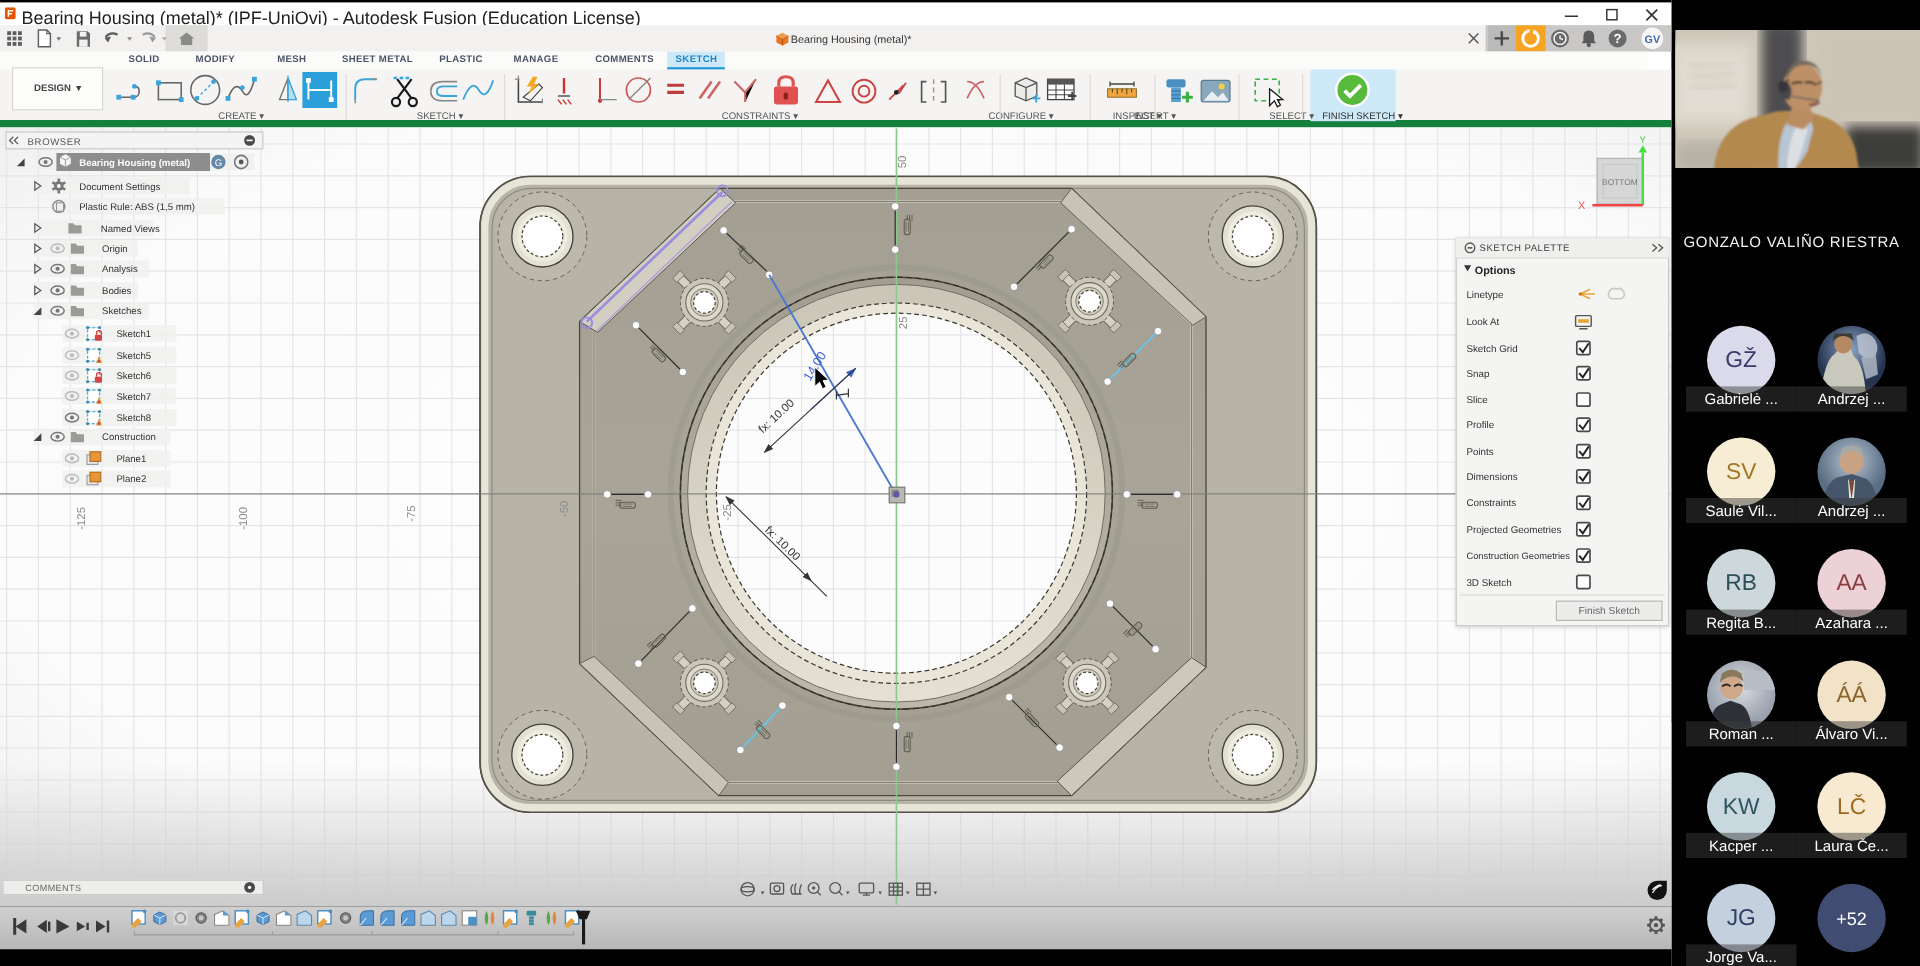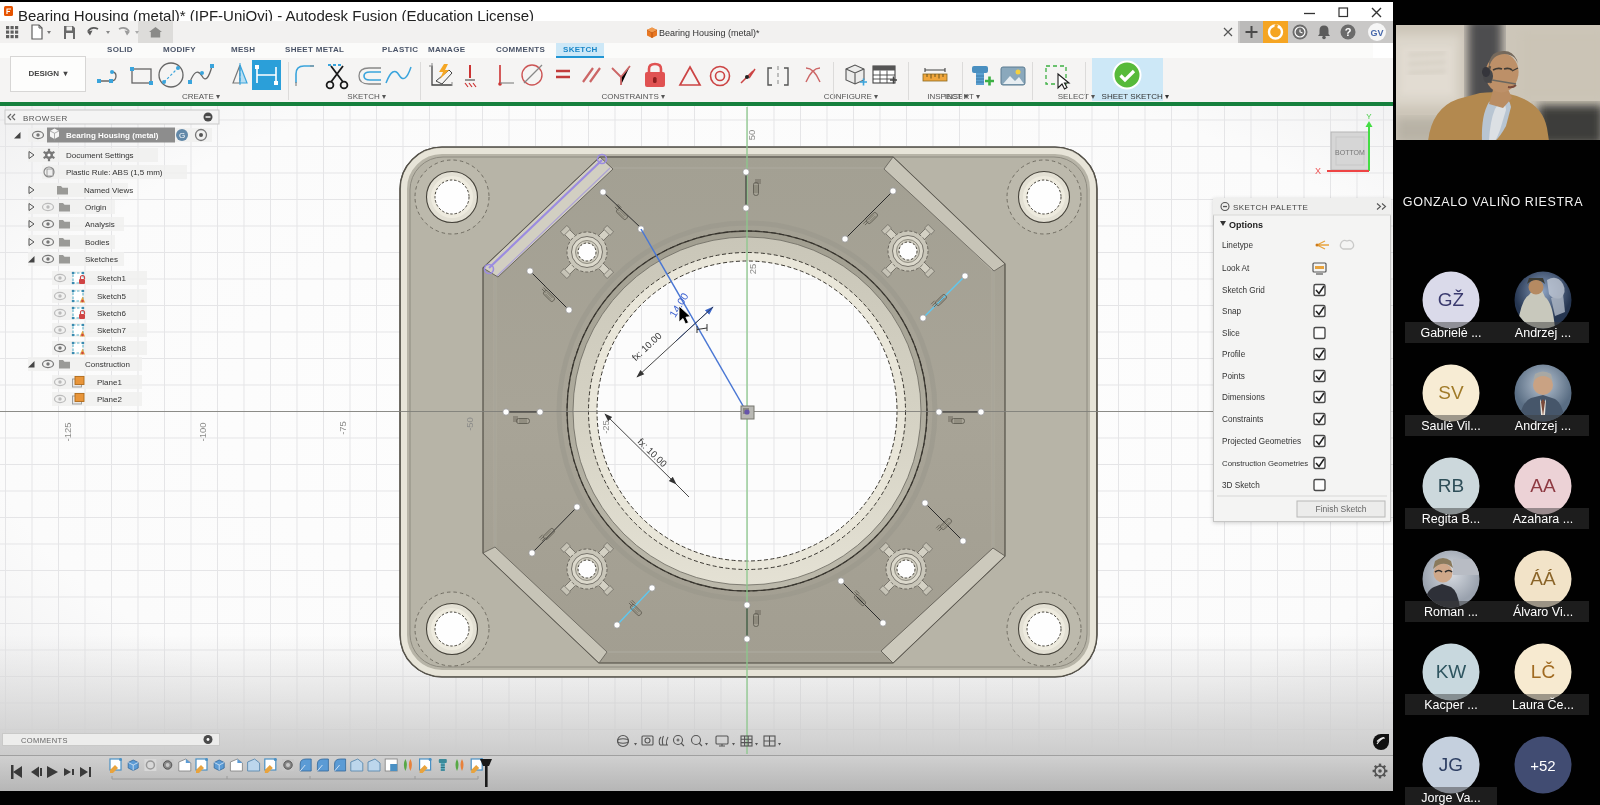--- a/index.html
+++ b/index.html
@@ -5,21 +5,21 @@
   * { margin:0; padding:0; box-sizing:border-box; }
   html,body { width:1600px; height:805px; overflow:hidden; background:#000; }
   body { font-family:"Liberation Sans", sans-serif; position:relative; }
   .abs { position:absolute; }
   #app { position:absolute; left:0; top:0; width:1393px; height:805px; background:#fff; }
   #titlebar { position:absolute; left:0; top:0; width:1393px; height:21px; background:#fff; border-top:2px solid #000; }
   #titlebar .ttxt { position:absolute; left:18px; top:5px; font-size:15px; color:#222; }
   #strip2 { position:absolute; left:0; top:21px; width:1394px; height:22px; background:#f2f1f0; }
   #tabsrow { position:absolute; left:0; top:43px; width:1373px; height:15px; background:#fbfbfa; }
   .tabl { position:absolute; top:2px; font-size:8px; font-weight:bold; color:#4a5468; letter-spacing:.3px; }
-  #toolbar { position:absolute; left:0; top:58px; width:1393px; height:48px; background:#f5f4f3; border-bottom:4px solid #15803d; }
+  #toolbar { position:absolute; left:0; top:58px; width:1393px; height:48px; background:#f5f4f3; border-bottom:6px solid #15803d; }
   .glabel { position:absolute; top:34px; font-size:8px; color:#555; text-align:right; }
   .tdiv { position:absolute; top:4px; width:1px; height:38px; background:#dcdbda; }
   #canvas { position:absolute; left:0; top:106px; width:1393px; height:649px; }
   #timeline { position:absolute; left:0; top:755px; width:1393px; height:36px;
      background:linear-gradient(#d0d0d0,#b6b6b6); border-top:1px solid #a0a0a0; }
   #botblack { position:absolute; left:0; top:791px; width:1393px; height:14px; background:#010101; }
   #sidebar { position:absolute; left:1393px; top:0; width:207px; height:602px; background:#15803d; }
 </style>
 </head>
 <body>
@@ -535,21 +535,21 @@
 
       <circle cx="1377" cy="11" r="9" fill="#f6f6f6"></circle>
       <text x="1377" y="14.5" font-size="9" font-weight="bold" fill="#4466aa" text-anchor="middle">GV</text>
     </svg>
   </div>
   <div id="tabsrow">
     <div class="tabl" style="left:107px">SOLID</div>
     <div class="tabl" style="left:163px">MODIFY</div>
     <div class="tabl" style="left:231px">MESH</div>
     <div class="tabl" style="left:285px">SHEET METAL</div>
-    <div class="tabl" style="left:382px">PLASTIC</div>
+    <div class="tabl" style="left:366px">PLASTIC</div>
     <div class="tabl" style="left:428px">MANAGE</div>
     <div class="tabl" style="left:496px">COMMENTS</div>
     <div class="abs" style="left:556px;top:0;width:48px;height:15px;background:#cde8f7;border-bottom:2px solid #2196d4"></div>
     <div class="tabl" style="left:563px;color:#1a87c8">SKETCH</div>
   </div>
   <div id="toolbar">
     <div class="abs" style="left:10px;top:-2px;width:76px;height:36px;background:#fdfdfc;border:1px solid #d7d6d5;font-size:8px;font-weight:bold;color:#444;text-align:center;line-height:34px">DESIGN&nbsp;&nbsp;▾</div>
     <div class="abs" style="left:1092px;top:0;width:71px;height:43px;background:#cde8f7"></div>
     <svg class="abs" style="left:0;top:0" width="1393" height="47" viewBox="0 0 1393 47">
 
@@ -666,21 +666,21 @@
       <circle cx="1127" cy="17" r="13.5" fill="none" stroke="#fff" stroke-width="2"></circle>
       <path d="M1120.5 17.5 l4.5 4.5 9 -9" stroke="#fff" stroke-width="3.2" fill="none"></path>
     </svg>
     <div class="glabel" style="left:150px;width:70px">CREATE ▾</div>
     <div class="glabel" style="left:316px;width:70px">SKETCH ▾</div>
     <div class="glabel" style="left:585px;width:80px">CONSTRAINTS ▾</div>
     <div class="glabel" style="left:808px;width:70px">CONFIGURE ▾</div>
     <div class="glabel" style="left:898px;width:70px">INSPECT ▾</div>
     <div class="glabel" style="left:910px;width:70px">INSERT ▾</div>
     <div class="glabel" style="left:1025px;width:70px">SELECT ▾</div>
-    <div class="glabel" style="left:1087px;width:82px;color:#333">SHEET SKETCH ▾</div>
+    <div class="glabel" style="left:1087px;width:82px;color:#333">FINISH SKETCH ▾</div>
     <div class="tdiv" style="left:288px"></div>
     <div class="tdiv" style="left:420px"></div>
     <div class="tdiv" style="left:833px"></div>
     <div class="tdiv" style="left:908px"></div>
     <div class="tdiv" style="left:962px"></div>
     <div class="tdiv" style="left:1032px"></div>
     <div class="tdiv" style="left:1085px"></div>
   </div>
   <div id="timeline">
       <svg class="abs" style="left:0;top:0" width="1393" height="36" viewBox="0 0 1393 36">

